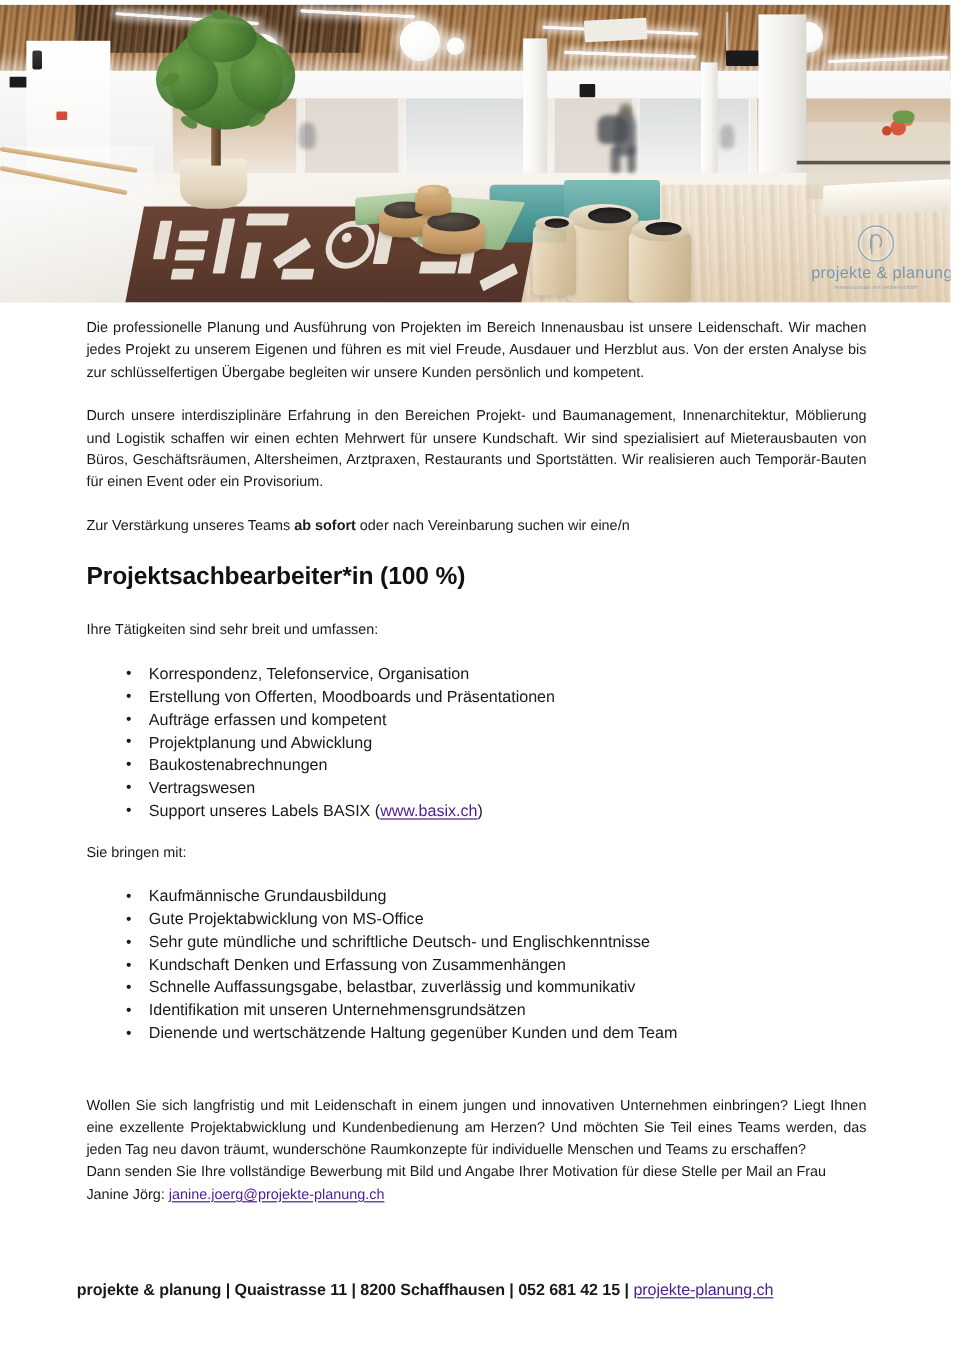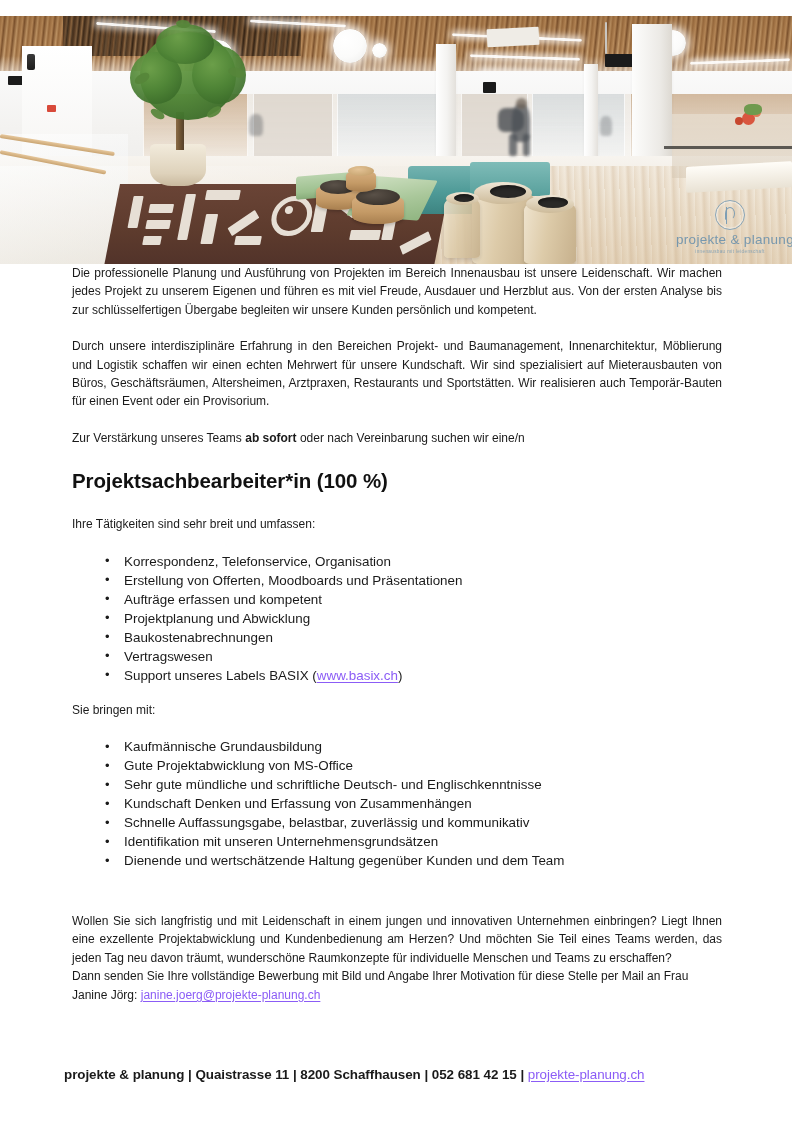--- a/index.html
+++ b/index.html
@@ -15,21 +15,21 @@
     overflow: hidden;
     font-family: "Liberation Sans", sans-serif;
     color: #000000;
     -webkit-font-smoothing: antialiased;
   }
 
   
   .hero {
     position: absolute;
     left: 0;
-    top: 16px;
+    top: 4px;
     width: 792px;
     height: 248px;
     overflow: hidden;
     background: #eef0f1;
   }
   .hero-photo {
     position: absolute;
     inset: 0;
     width: 100%;
     height: 100%;
@@ -425,21 +425,21 @@
   ul.bullets li::before {
     content: "•";
     position: absolute;
     left: -19px;
     top: -.5px;
     font-size: 13px;
     color: #1a1a1a;
   }
 
   a.weblink, .weblink {
-    color: #8b5cf6;
+    color: #4c1d95;
     text-decoration: underline;
     text-underline-offset: 1.5px;
   }
 
   .spacer-lg { height: 26px; }
 
   .footer {
     position: absolute;
     left: 64px;
     top: 1067px;

